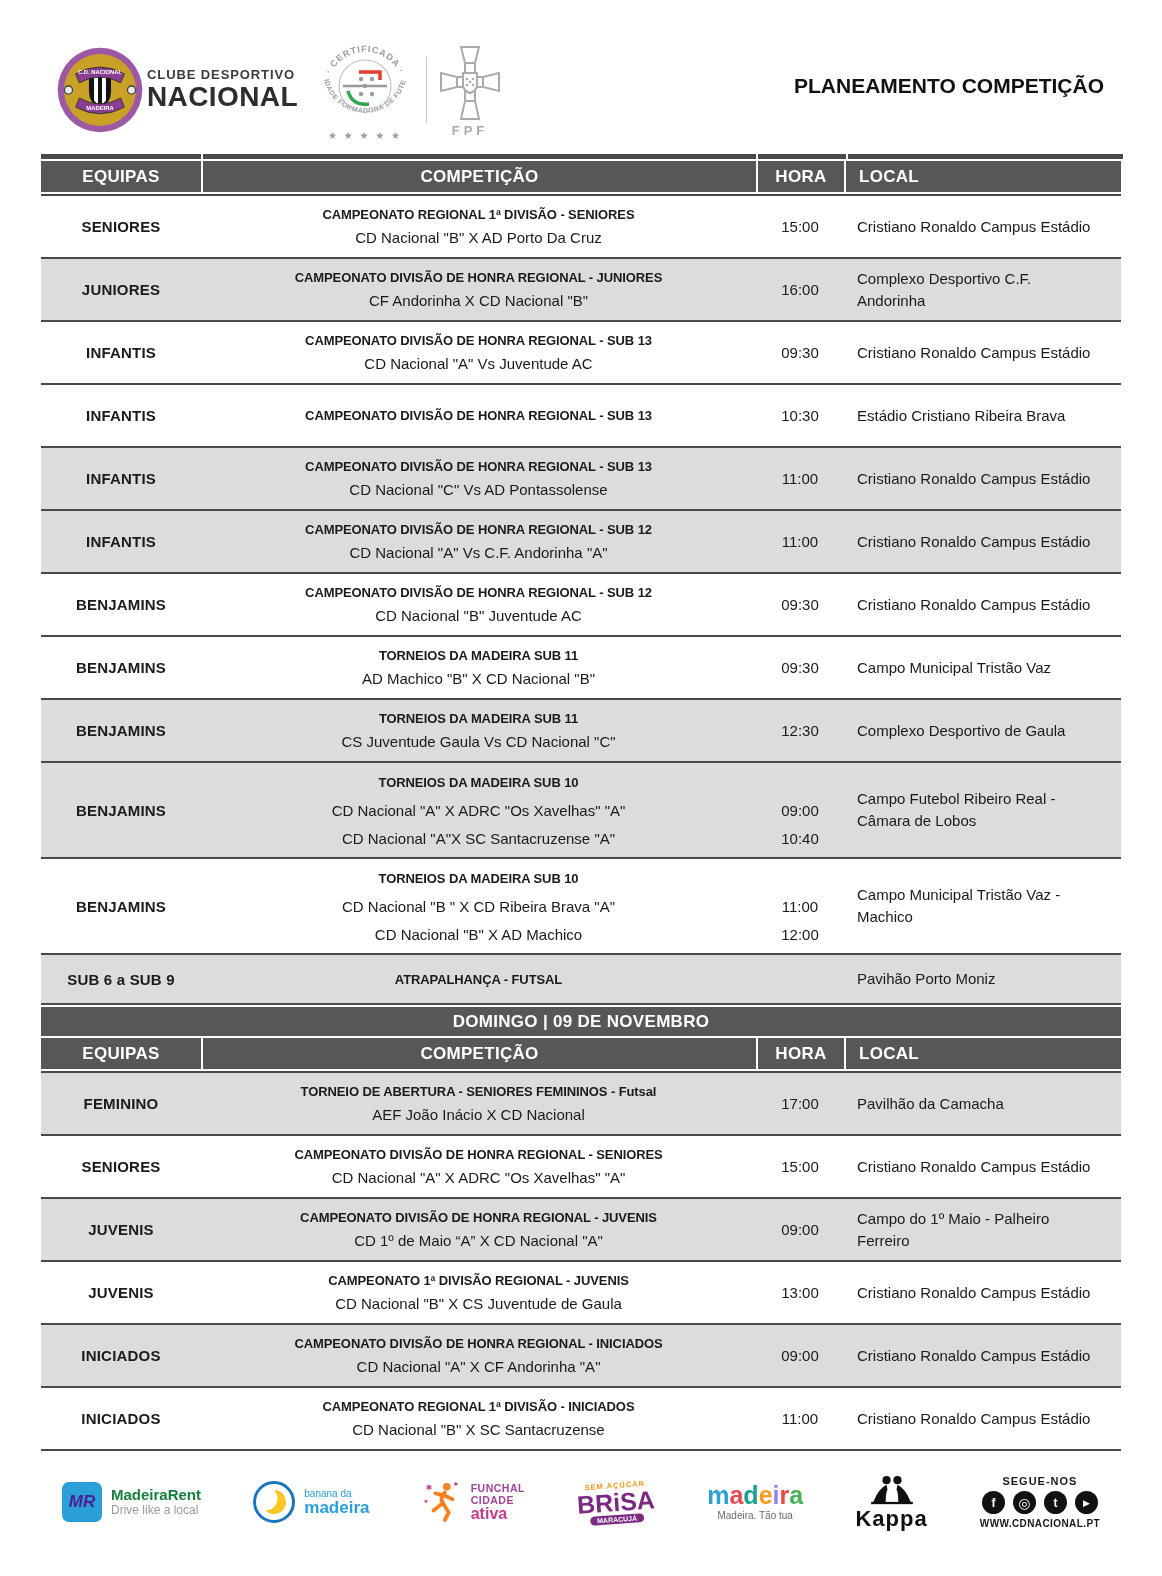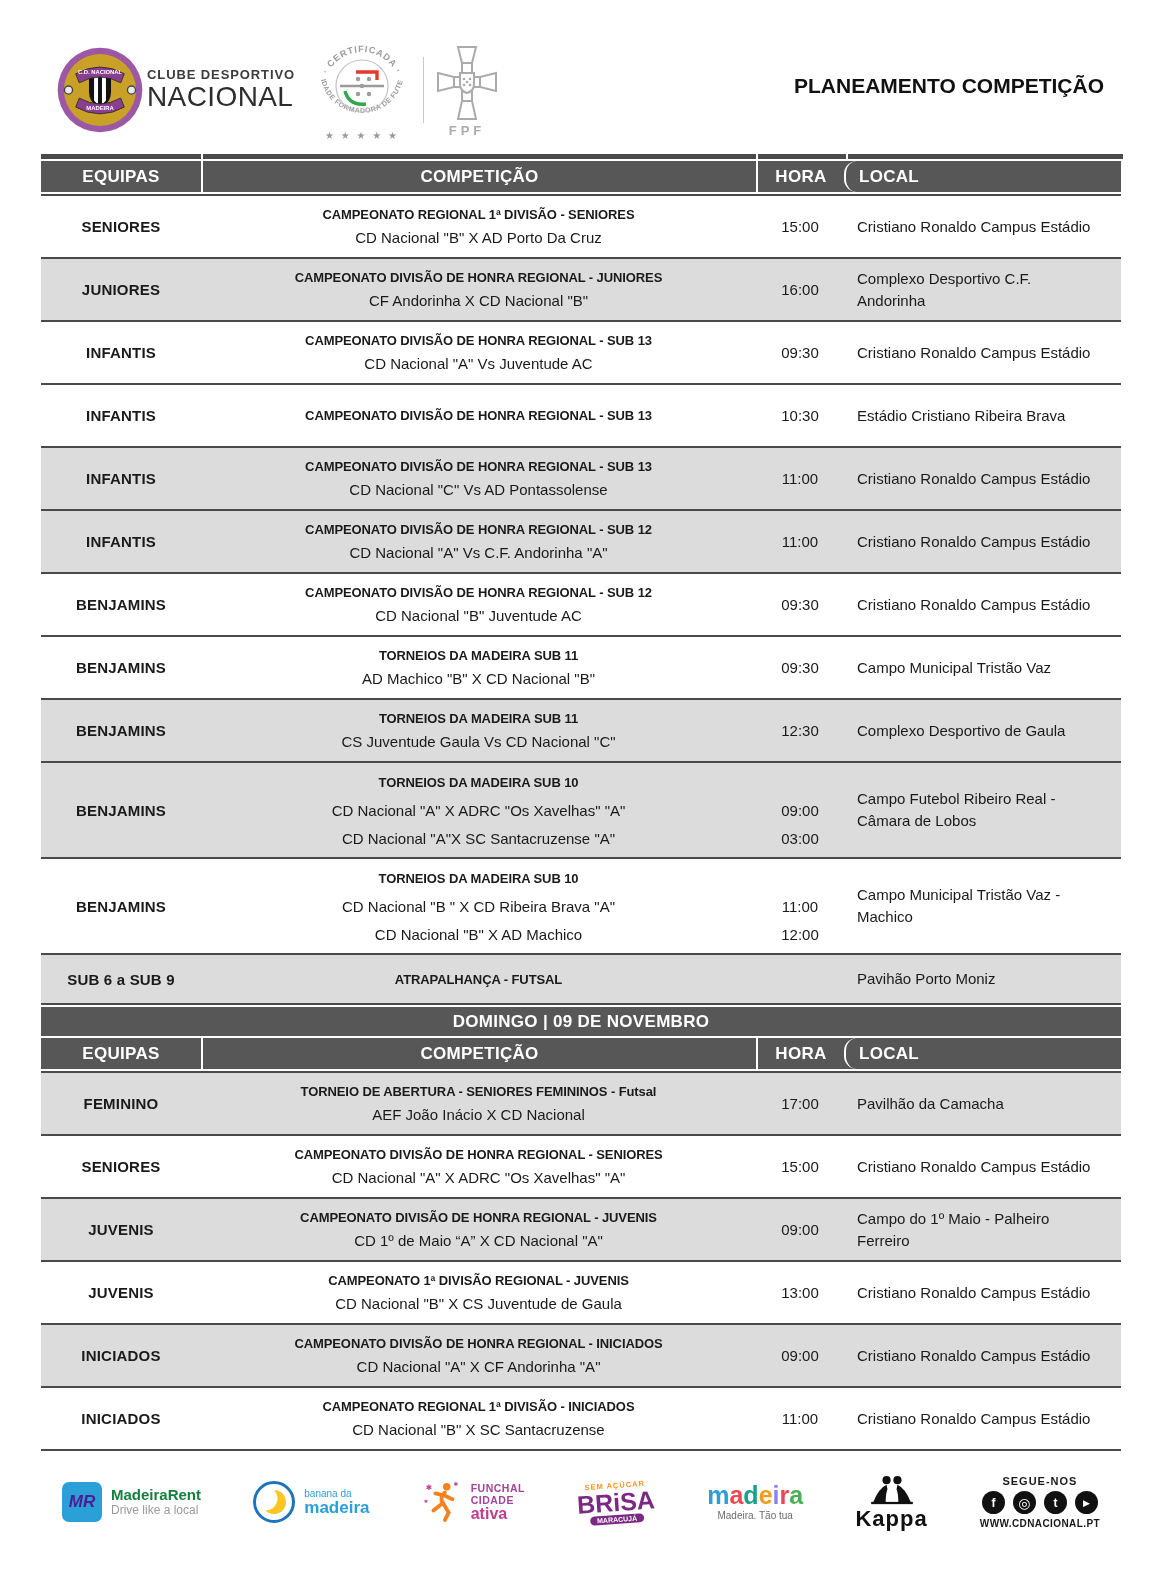--- a/index.html
+++ b/index.html
@@ -4,37 +4,37 @@
 <style>
   html,body{margin:0;padding:0;background:#fff;}
   .page{width:1162px;height:1576px;background:#fff;position:relative;overflow:hidden;
         font-family:"Liberation Sans","DejaVu Sans",sans-serif;color:#1a1a1a;}
 
   
   .hdr{display:flex;justify-content:space-between;align-items:center;padding:38px 58px 0 55px;height:104px;}
   .logo-cluster{display:flex;align-items:center;gap:2px;}
   .club-name{display:flex;flex-direction:column;line-height:1.08;}
   .club-name .l1{font-size:13px;font-weight:600;letter-spacing:.9px;color:#3c3c3c;}
-  .club-name .l2{font-size:28px;font-weight:400;letter-spacing:.4px;color:#2d2d2d;}
+  .club-name .l2{font-size:28px;font-weight:700;letter-spacing:.4px;color:#2d2d2d;text-align:center;}
   .vdiv{width:1px;height:66px;background:#c9c9c9;margin:0 8px;}
   .page-title{font-size:21px;font-weight:bold;color:#111;margin-top:-8px;}
 
   
   #schedule{margin:12px 41px 0 41px;width:1080px;}
   .top-strip{display:grid;grid-template-columns:160px 553px 88px 275px;column-gap:2px;height:5px;margin-bottom:2px;}
   .top-strip div{background:#4a4a4a;}
   .date-bar{background:#575757;color:#fff;text-align:center;font-weight:bold;font-size:17px;
             height:29px;line-height:29px;letter-spacing:.3px;}
   .row + .date-bar{margin-top:4px;position:relative;}
   .row + .date-bar::before{content:"";position:absolute;top:-4px;left:0;right:0;height:2px;background:#4a4a4a;}
   .col-header{display:grid;grid-template-columns:160px 555px 88px 277px;background:#575757;color:#fff;
               font-weight:bold;font-size:17px;height:31px;line-height:31px;margin:2px 0;}
   .col-h{text-align:center;letter-spacing:.3px;}
   .col-h + .col-h{border-left:2px solid #fff;}
-  .col-h.c3{text-align:left;padding-left:13px;border-radius:13px;}
+  .col-h.c3{text-align:left;padding-left:13px;}
 
   .row{display:grid;grid-template-columns:160px 555px 88px 277px;min-height:61px;
        border-top:2px solid #4a4a4a;background:#fff;}
   .row.shaded{background:#dcdcdc;}
   .row.tall{min-height:94px;}
   .row.slim{min-height:48px;}
   #schedule > .row:last-child{border-bottom:2px solid #4a4a4a;}
 
   .cell-team{display:flex;align-items:center;justify-content:center;font-weight:bold;font-size:15px;letter-spacing:.2px;}
   .cell-comp{display:flex;flex-direction:column;justify-content:space-evenly;text-align:center;padding:5px 6px;}
@@ -290,21 +290,21 @@
         <div class="row shaded tall">
           <div class="cell cell-team">BENJAMINS</div>
           <div class="cell cell-comp multi">
             <div class="comp-title">TORNEIOS DA MADEIRA SUB 10</div>
             <div class="comp-fixture">CD Nacional "A" X ADRC "Os Xavelhas" "A"</div>
             <div class="comp-fixture">CD Nacional "A"X SC Santacruzense "A"</div>
           </div>
           <div class="cell cell-hora multi">
             <div class="hora-line"></div>
             <div class="hora-line">09:00</div>
-            <div class="hora-line">03:00</div>
+            <div class="hora-line">10:40</div>
           </div>
           <div class="cell cell-local">
             <span>Campo Futebol Ribeiro Real - Câmara de Lobos</span>
           </div>
         </div>
         <div class="row tall">
           <div class="cell cell-team">BENJAMINS</div>
           <div class="cell cell-comp multi">
             <div class="comp-title">TORNEIOS DA MADEIRA SUB 10</div>
             <div class="comp-fixture">CD Nacional "B " X CD Ribeira Brava "A"</div>

